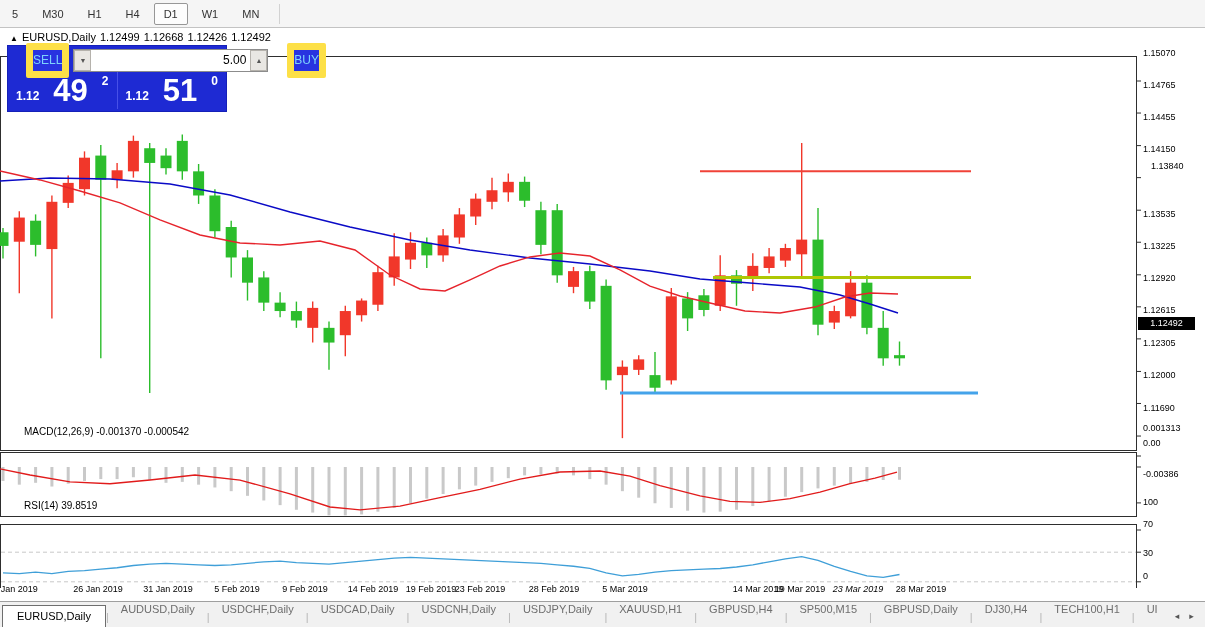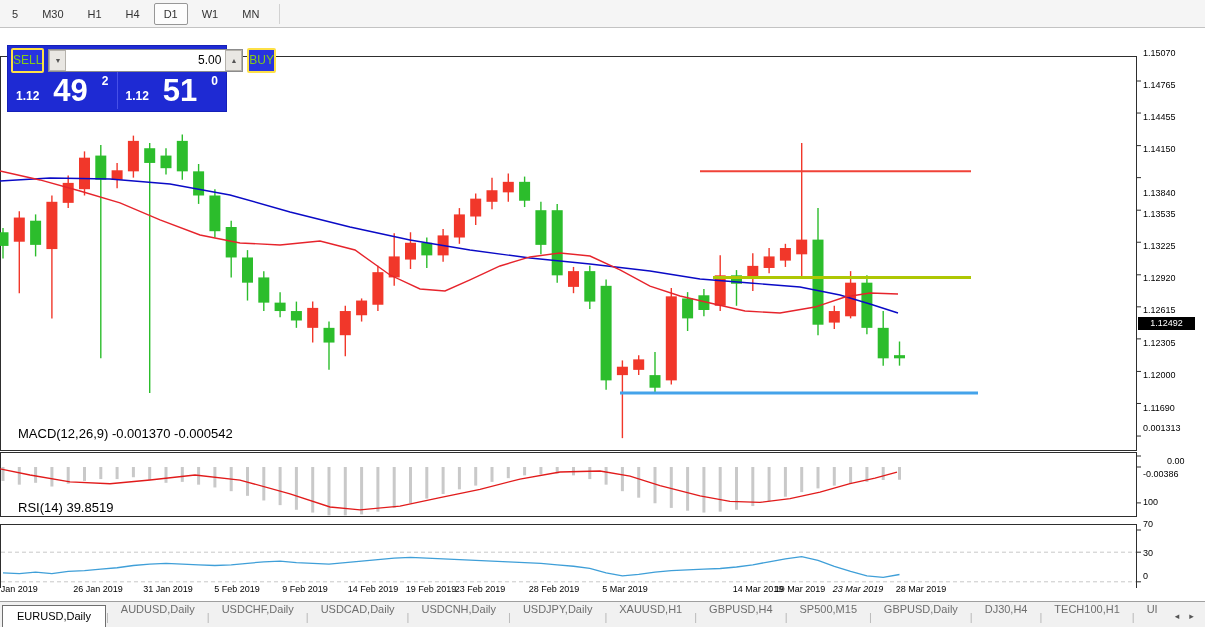--- a/index.html
+++ b/index.html
@@ -13,39 +13,39 @@
   .tf-btn.active{background:#fdfdfd;border:1px solid #979797;}
   .tb-sep{width:1px;height:20px;background:#d2d2d2;margin:0 8px;}
   
   #chart-header{position:absolute;left:10px;top:31px;font-size:11px;color:#000;z-index:5;}
   #chart-header span{margin-right:4px;}
   #collapse-icon{font-size:8px;margin-right:5px;}
   
   #trade-panel{position:absolute;left:8px;top:46px;width:218px;height:65px;background:#1e2ad3;
                z-index:6;box-shadow:0 0 0 1px #1520b8;}
   #tp-row1{display:flex;align-items:center;height:26px;padding:2px 3px 0 3px;box-sizing:border-box;}
-  .tp-btn{width:50px;height:21px;background:#2833e0;border:2px solid #fde047;border-radius:2px;
-          color:#84cc16;font-size:12px;display:flex;align-items:center;justify-content:center;cursor:default;}
+  .tp-btn{width:50px;height:21px;background:#2833e0;border:7px solid #fde047;border-radius:2px;
+          color:#7dd3fc;font-size:12px;display:flex;align-items:center;justify-content:center;cursor:default;margin-left:15px;}
   #tp-spinner{flex:1;height:21px;margin:4px 4px;background:#fff;border:1px solid #8c8c8c;
               display:flex;align-items:stretch;}
   .sp-btn{width:15px;background:#e9e7e3;border:1px solid #b5b2ac;color:#555;font-size:7px;
           display:flex;align-items:center;justify-content:center;cursor:default;}
   #volume-input{flex:1;border:none;outline:none;font-family:"Liberation Sans",sans-serif;
                 font-size:12px;text-align:right;padding:0 4px 0 0;color:#000;min-width:0;}
   #tp-row2{display:flex;height:37px;}
   .tp-price{flex:1;display:flex;align-items:center;justify-content:center;color:#fff;}
   .tp-price.sell{border-right:1px solid #4750e8;}
   .tp-prefix{font-size:12px;font-weight:bold;align-self:flex-end;margin-bottom:6px;}
   .tp-big{font-size:31px;font-weight:bold;line-height:31px;margin:0 14px;}
   .tp-sup{font-size:12px;font-weight:bold;align-self:flex-start;margin-top:2px;}
   
   .axis-label{position:absolute;left:1143px;font-size:9px;color:#000;white-space:nowrap;}
   #current-price-badge{position:absolute;left:1138px;width:57px;height:13px;background:#000;
                        color:#fff;font-size:9px;text-align:center;line-height:13px;z-index:4;}
-  .pane-label{position:absolute;left:18px;font-size:13px;color:#000;z-index:3;white-space:nowrap;}
+  .pane-label{position:absolute;left:24px;font-size:10px;color:#000;z-index:3;white-space:nowrap;}
   .date-label{position:absolute;top:584px;font-size:9px;color:#000;transform:translateX(-50%);
               white-space:nowrap;}
   
   #tabbar{position:absolute;left:0;top:601px;width:1205px;height:26px;background:#f1f1f1;
           border-top:1px solid #9f9f9f;display:flex;align-items:flex-end;overflow:hidden;}
   .sym-tab{font-size:11px;color:#6e6e6e;padding:4px 12px 13px 12px;white-space:nowrap;cursor:default;}
   .sym-tab.active{background:#fff;color:#000;border:1px solid #6e6e6e;border-bottom:none;
                   margin-left:2px;padding:4px 14px 6px 14px;}
   .tab-sep{color:#b5b5b5;font-size:11px;padding-bottom:5px;}
   .tab-arrow{font-size:9px;color:#555;padding:0 5px 7px 5px;cursor:default;}
@@ -276,20 +276,23 @@
       <line x1="480" y1="580" x2="480" y2="583.5" stroke="#2e2e2e" stroke-width="1"></line>
       <line x1="554" y1="580" x2="554" y2="583.5" stroke="#2e2e2e" stroke-width="1"></line>
       <line x1="625" y1="580" x2="625" y2="583.5" stroke="#2e2e2e" stroke-width="1"></line>
       <line x1="692" y1="580" x2="692" y2="583.5" stroke="#2e2e2e" stroke-width="1"></line>
       <line x1="758" y1="580" x2="758" y2="583.5" stroke="#2e2e2e" stroke-width="1"></line>
       <line x1="800" y1="580" x2="800" y2="583.5" stroke="#2e2e2e" stroke-width="1"></line>
       <line x1="858" y1="580" x2="858" y2="583.5" stroke="#2e2e2e" stroke-width="1"></line>
       <line x1="921" y1="580" x2="921" y2="583.5" stroke="#2e2e2e" stroke-width="1"></line>
     </svg>
 
+  <div id="chart-header">
+    <span id="collapse-icon">▲</span><span>EURUSD,Daily</span><span>1.12499</span><span>1.12668</span><span>1.12426</span><span>1.12492</span>
+  </div>
 
   <div id="trade-panel">
     <div id="tp-row1">
       <div class="tp-btn">SELL</div>
       <div id="tp-spinner">
         <div class="sp-btn">▼</div>
         <input id="volume-input" value="5.00" style="">
         <div class="sp-btn">▲</div>
       </div>
       <div class="tp-btn">BUY</div>
@@ -311,30 +314,30 @@
   <div class="pane-label" style="top:426px">MACD(12,26,9) -0.001370 -0.000542</div>
   <div class="pane-label" style="top:500px">RSI(14) 39.8519</div>
 
   <div id="current-price-badge" style="top: 317.298px;">1.12492</div>
 
   <div id="axis-labels">
       <div class="axis-label" style="top: 47.5px;">1.15070</div>
       <div class="axis-label" style="top: 79.5378px;">1.14765</div>
       <div class="axis-label" style="top: 112.101px;">1.14455</div>
       <div class="axis-label" style="top: 144.139px;">1.14150</div>
-      <div class="axis-label" style="top: 188px;">1.13840</div>
+      <div class="axis-label" style="top: 161px; margin-left: 8px;">1.13840</div>
       <div class="axis-label" style="top: 208.739px;">1.13535</div>
       <div class="axis-label" style="top: 241.303px;">1.13225</div>
       <div class="axis-label" style="top: 273.34px;">1.12920</div>
       <div class="axis-label" style="top: 305.378px;">1.12615</div>
       <div class="axis-label" style="top: 337.941px;">1.12305</div>
       <div class="axis-label" style="top: 369.979px;">1.12000</div>
       <div class="axis-label" style="top: 402.542px;">1.11690</div>
       <div class="axis-label" style="top: 422.5px;">0.001313</div>
-      <div class="axis-label" style="top: 456px; margin-left: 24px;">0.00</div>
+      <div class="axis-label" style="top: 438px;">0.00</div>
       <div class="axis-label" style="top: 469.398px;">-0.00386</div>
       <div class="axis-label" style="top: 496.5px;">100</div>
       <div class="axis-label" style="top: 518.7px;">70</div>
       <div class="axis-label" style="top: 548.3px;">30</div>
       <div class="axis-label" style="top: 570.5px;">0</div>
     </div>
   <div id="date-labels">
       <div class="date-label" style="left: 13px;">22 Jan 2019</div>
       <div class="date-label" style="left: 98px;">26 Jan 2019</div>
       <div class="date-label" style="left: 168px;">31 Jan 2019</div>

